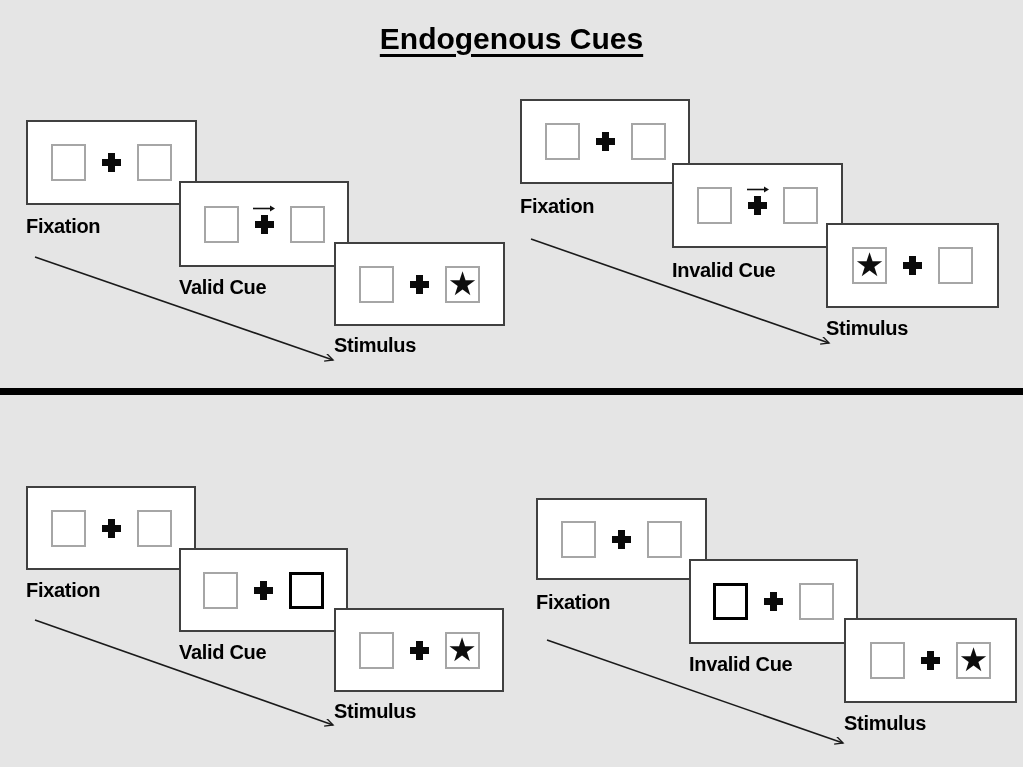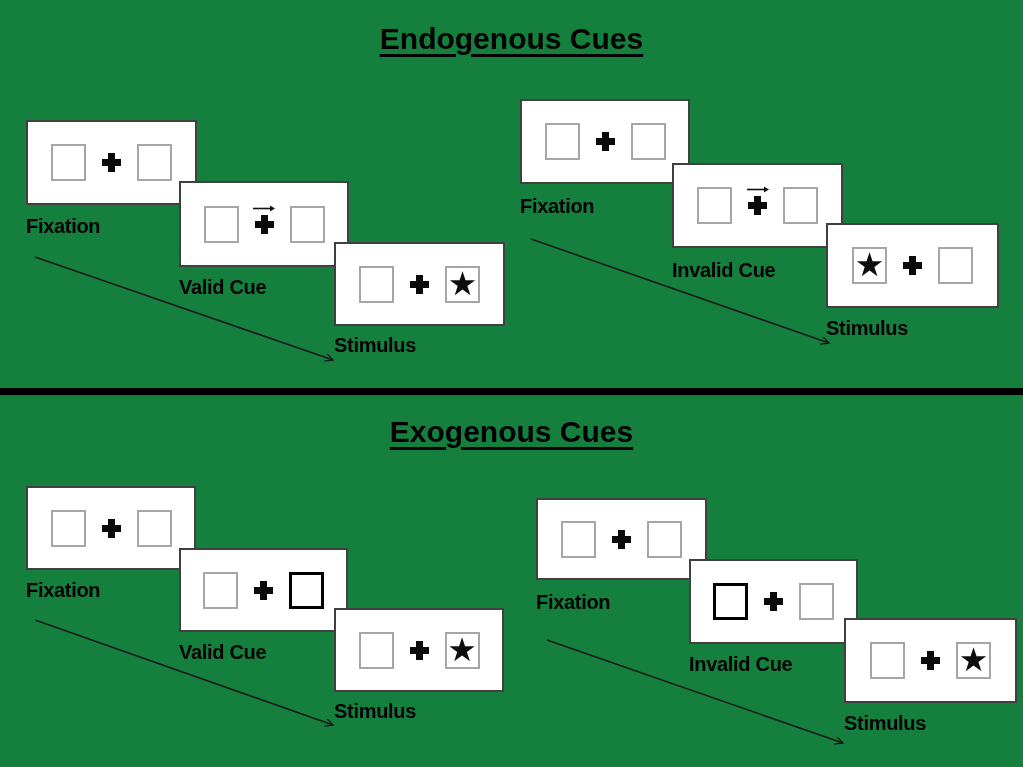--- a/index.html
+++ b/index.html
@@ -1,17 +1,17 @@
 <!DOCTYPE html>
 <html><head>
 <meta charset="utf-8">
 <style>
   html,body{margin:0;padding:0;background:#ffffff;}
   .canvas{
-    position:relative;width:1023px;height:767px;background:#15803d;
+    position:relative;width:1023px;height:767px;background:#e5e5e5;
     font-family:"Liberation Sans",sans-serif;overflow:hidden;color:#000;
   }
   .title{
     position:absolute;left:0;width:100%;text-align:center;
     font-size:30px;font-weight:bold;
     text-decoration:underline;text-decoration-thickness:3px;text-underline-offset:5px;
   }
   .panel{
     position:absolute;background:#ffffff;border:2px solid #404040;box-sizing:border-box;
     display:flex;align-items:center;justify-content:center;gap:16px;
@@ -48,21 +48,20 @@
       </marker>
     </defs>
     <line x1="35" y1="257" x2="333" y2="360" stroke="#1a1a1a" stroke-width="1.6" marker-end="url(#ah)"></line>
     <line x1="531" y1="239" x2="829" y2="343" stroke="#1a1a1a" stroke-width="1.6" marker-end="url(#ah)"></line>
     <line x1="35" y1="620" x2="333" y2="725" stroke="#1a1a1a" stroke-width="1.6" marker-end="url(#ah)"></line>
     <line x1="547" y1="640" x2="843" y2="743" stroke="#1a1a1a" stroke-width="1.6" marker-end="url(#ah)"></line>
   </svg>
 
   <div class="title" style="top:22px">Endogenous Cues</div>
   <div class="divider" style="top:388px"></div>
-  <div class="title" style="top:415px">Exogenous Cues</div>
 
   <div class="panel" style="left:26px;top:120px;width:171px;height:85px">
     <div class="sq"></div>
     <div class="mid">
         <div class="plus"></div>
       </div>
     <div class="sq"></div>
   </div>
   <div class="panel" style="left:179px;top:181px;width:170px;height:86px">
     <div class="sq"></div>

